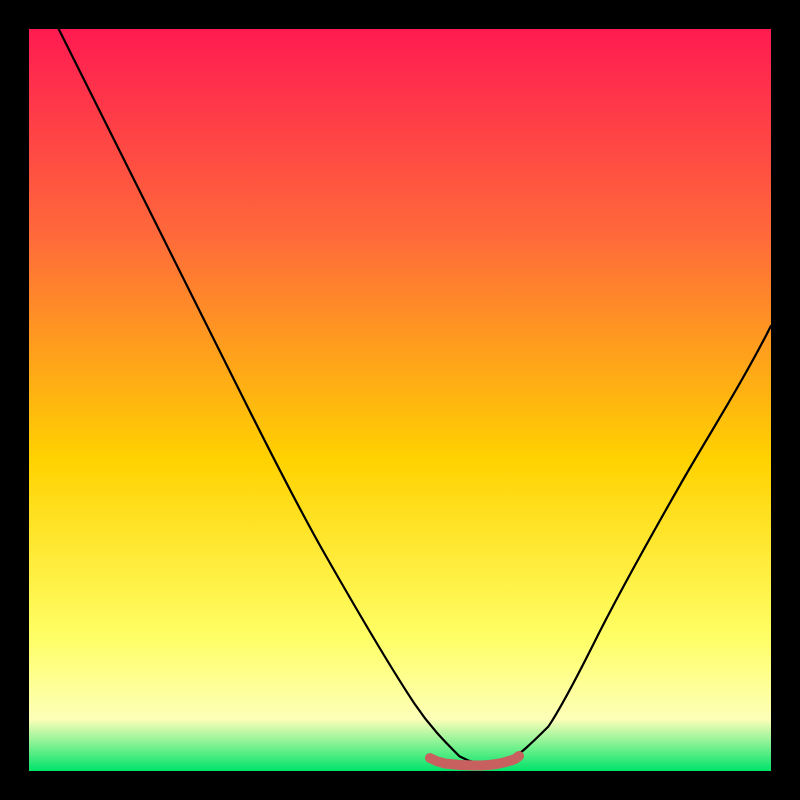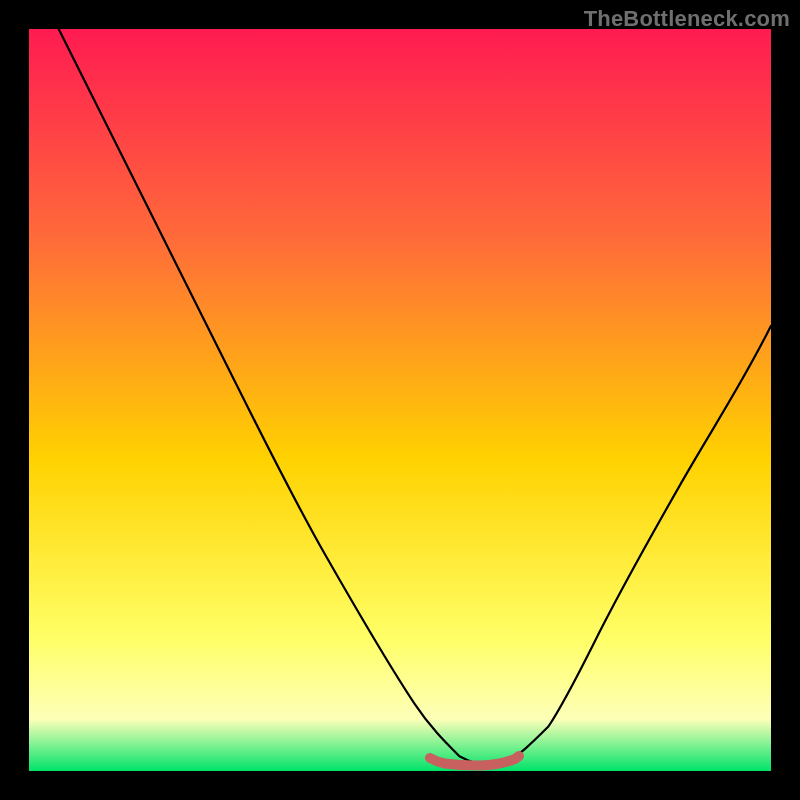--- a/index.html
+++ b/index.html
@@ -38,21 +38,20 @@
   }
   .plot svg {
     display: block;
   }
 </style>
 </head>
 <body>
 
 <div class="frame">
 
-  <div class="watermark">TheBottleneck.com</div>
 
   <div class="plot">
     <svg viewBox="0 0 742 742" width="742" height="742">
       <defs>
         <linearGradient id="bg-grad" x1="0" y1="0" x2="0" y2="1">
           <stop offset="0" stop-color="#ff1b51"></stop>
           <stop offset="0.28" stop-color="#ff6a3a"></stop>
           <stop offset="0.58" stop-color="#ffd200"></stop>
           <stop offset="0.82" stop-color="#ffff66"></stop>
           <stop offset="0.93" stop-color="#fdffb8"></stop>

